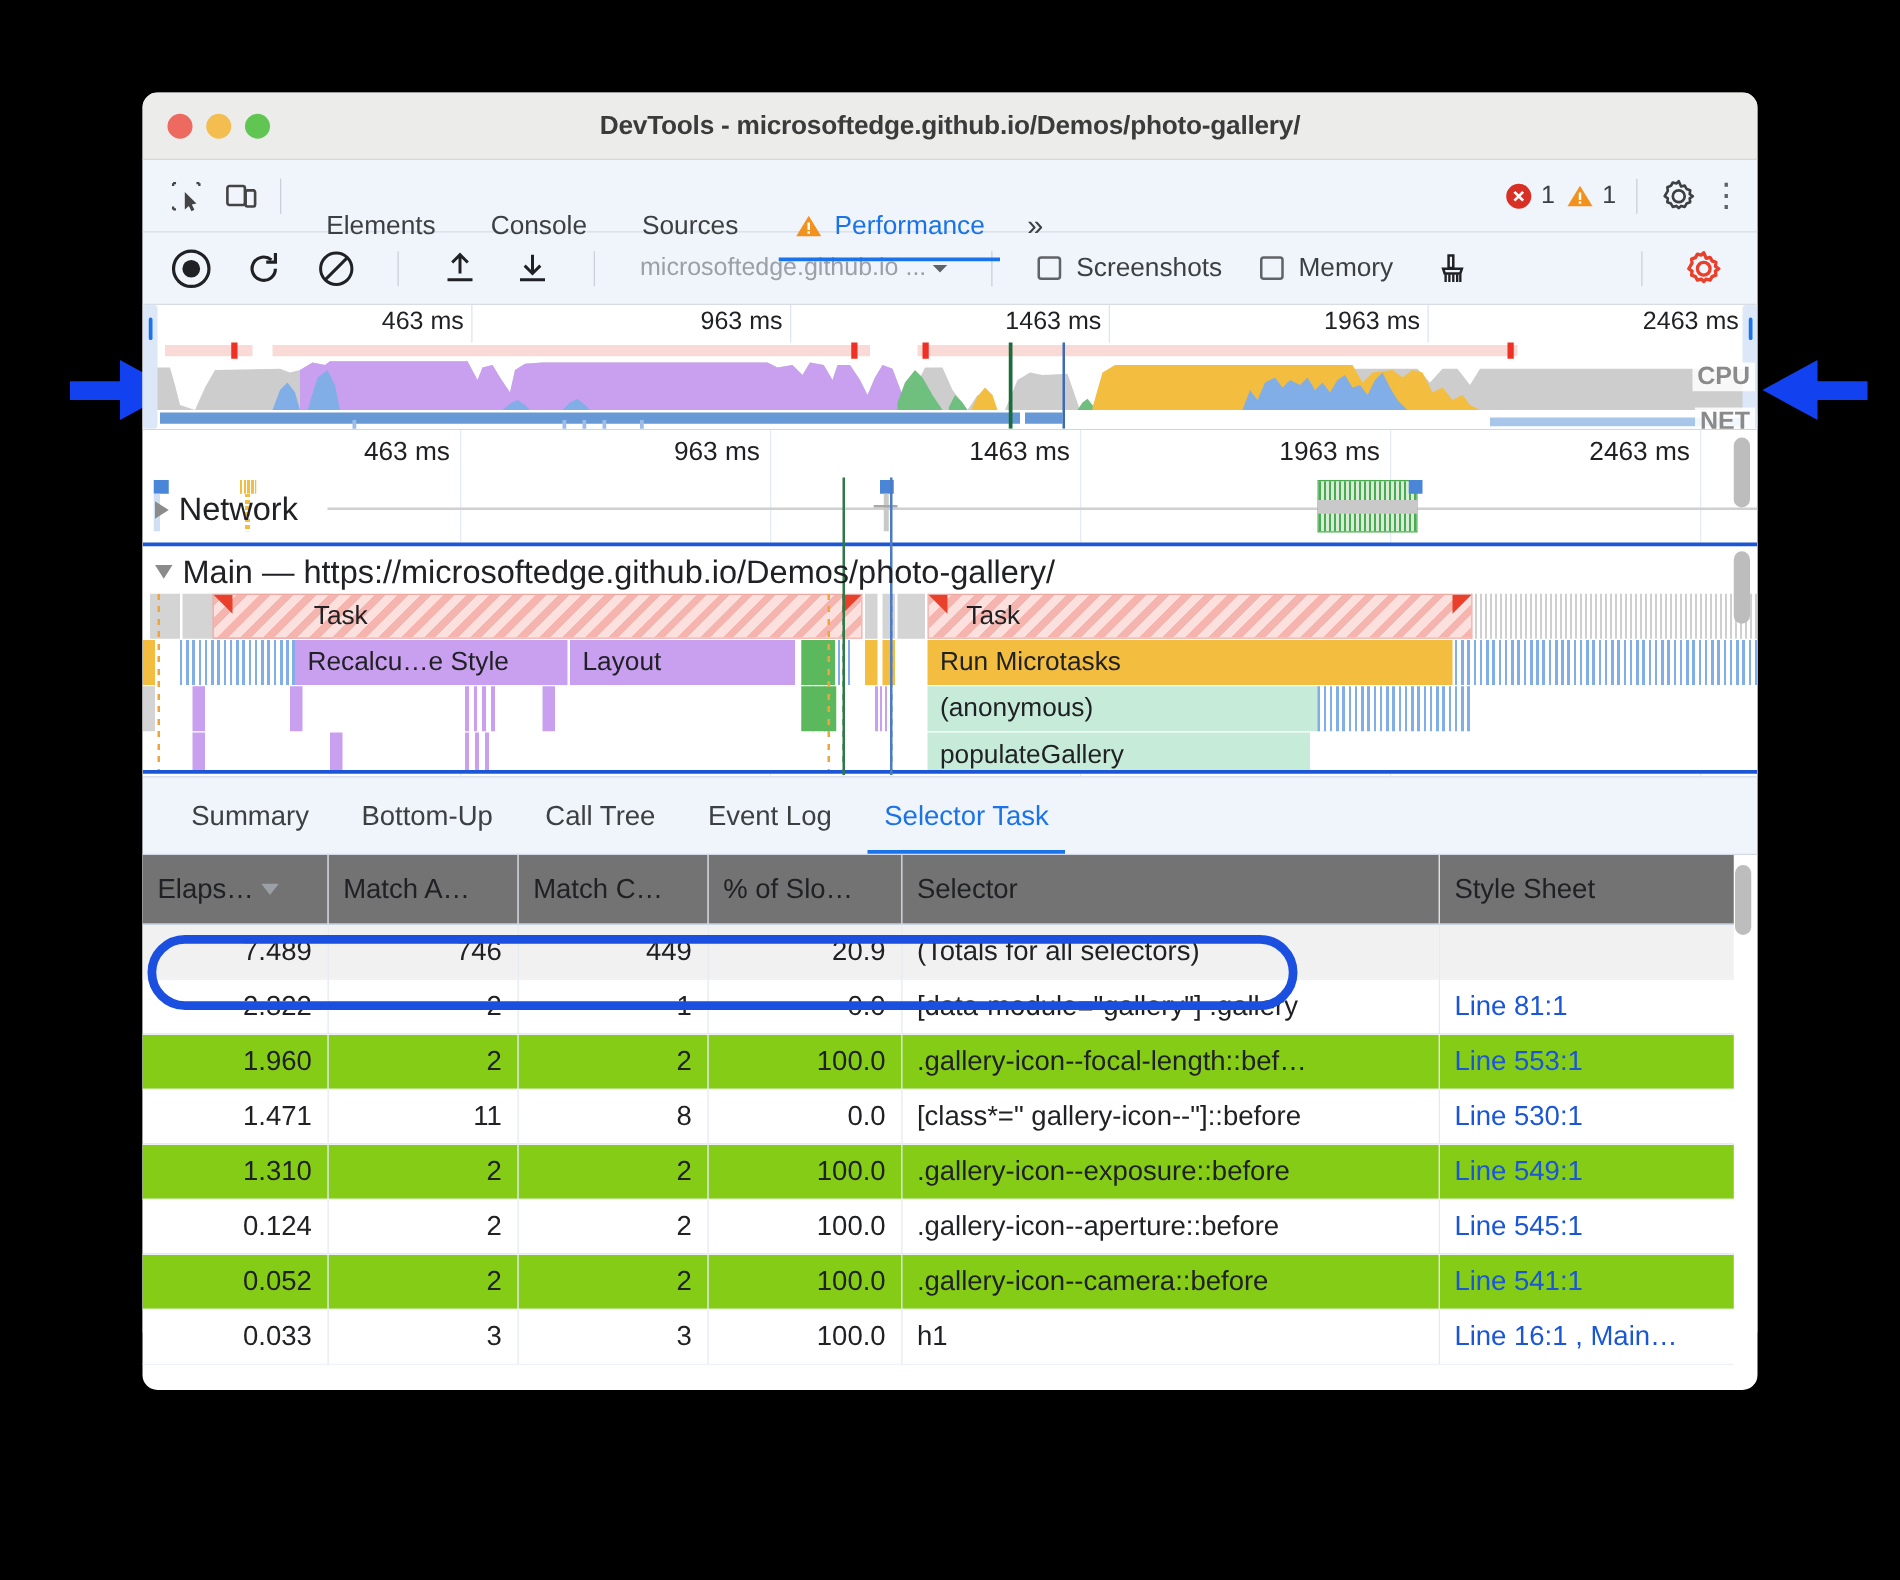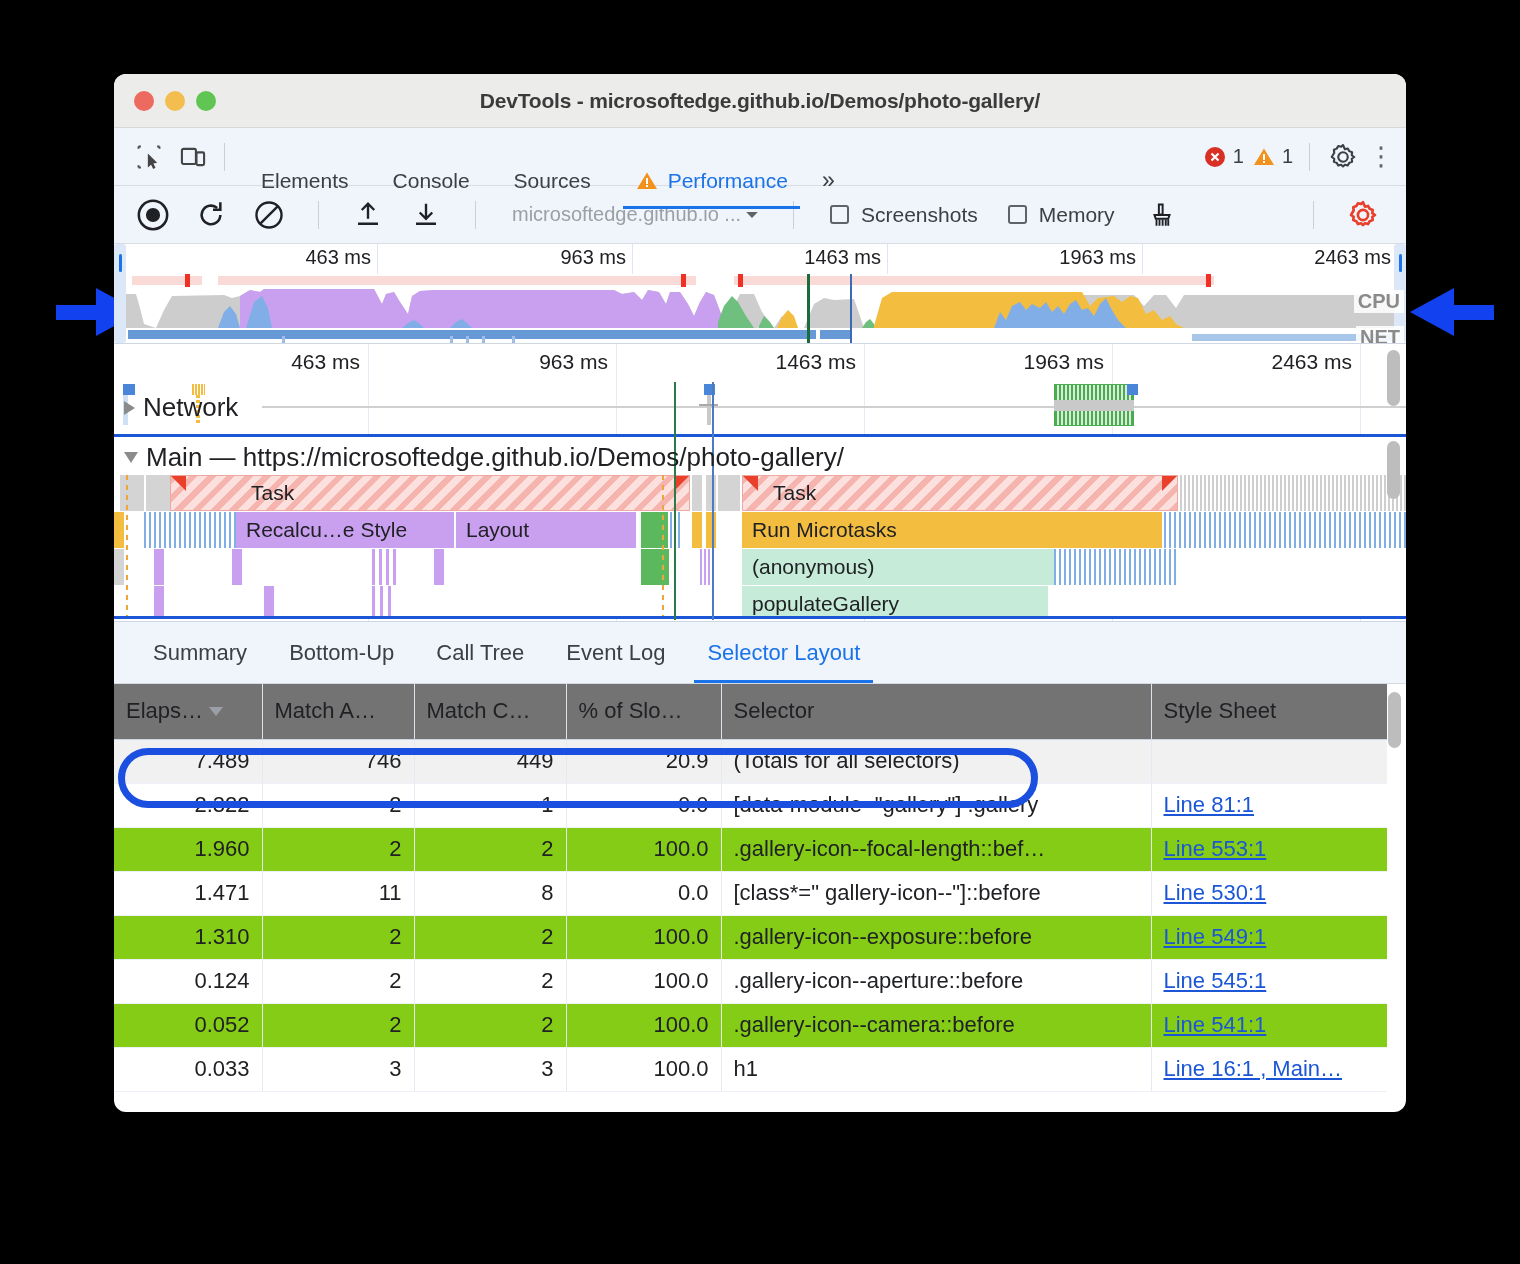--- a/index.html
+++ b/index.html
@@ -169,21 +169,21 @@
     border-bottom: 1px solid #cdd6e4; border-right: 1px solid #dbe2ec;
     padding: 0 12px; background: #737373; color: #202124; vertical-align: middle;
   }
   table.stats td {
     height: 44px; border-bottom: 1px solid #eef1f7; border-right: 1px solid #e4e9f2;
     padding: 0 12px; vertical-align: middle;
   }
   .num { text-align: right; }
   tr.totals td { background: #f1f1f1; }
   tr.alt td { background: #84cc16; }
-  .link { color: #1a56d6; text-decoration: underline; }
+  .link { color: #1a56d6; }
   .sorticon { display:inline-block; margin-left: 6px; vertical-align: middle;
     width:0;height:0;border-top:9px solid #9aa0a6;border-left:7px solid transparent;border-right:7px solid transparent;}
   .th-inner { display: flex; align-items: center; }
 
   .vscroll { position: absolute; right: 4px; width: 13px; background: transparent; }
   .vthumb { position: absolute; left: 0; width: 13px; background: #bdbdbd; border-radius: 7px; }
 
   
   .oval {
     position: absolute; border: 7px solid #1a4fe0; border-radius: 40px;
@@ -549,21 +549,21 @@
       <div class="btab">
         <span>Bottom-Up</span>
       </div>
       <div class="btab">
         <span>Call Tree</span>
       </div>
       <div class="btab">
         <span>Event Log</span>
       </div>
       <div class="btab active">
-        <span>Selector Layout</span>
+        <span>Selector Task</span>
       </div>
     </div>
 
     <div class="tablewrap">
       <table class="stats">
         <colgroup>
           <col style="width:148px">
             <col style="width:152px">
             <col style="width:152px">
           <col style="width:155px">

